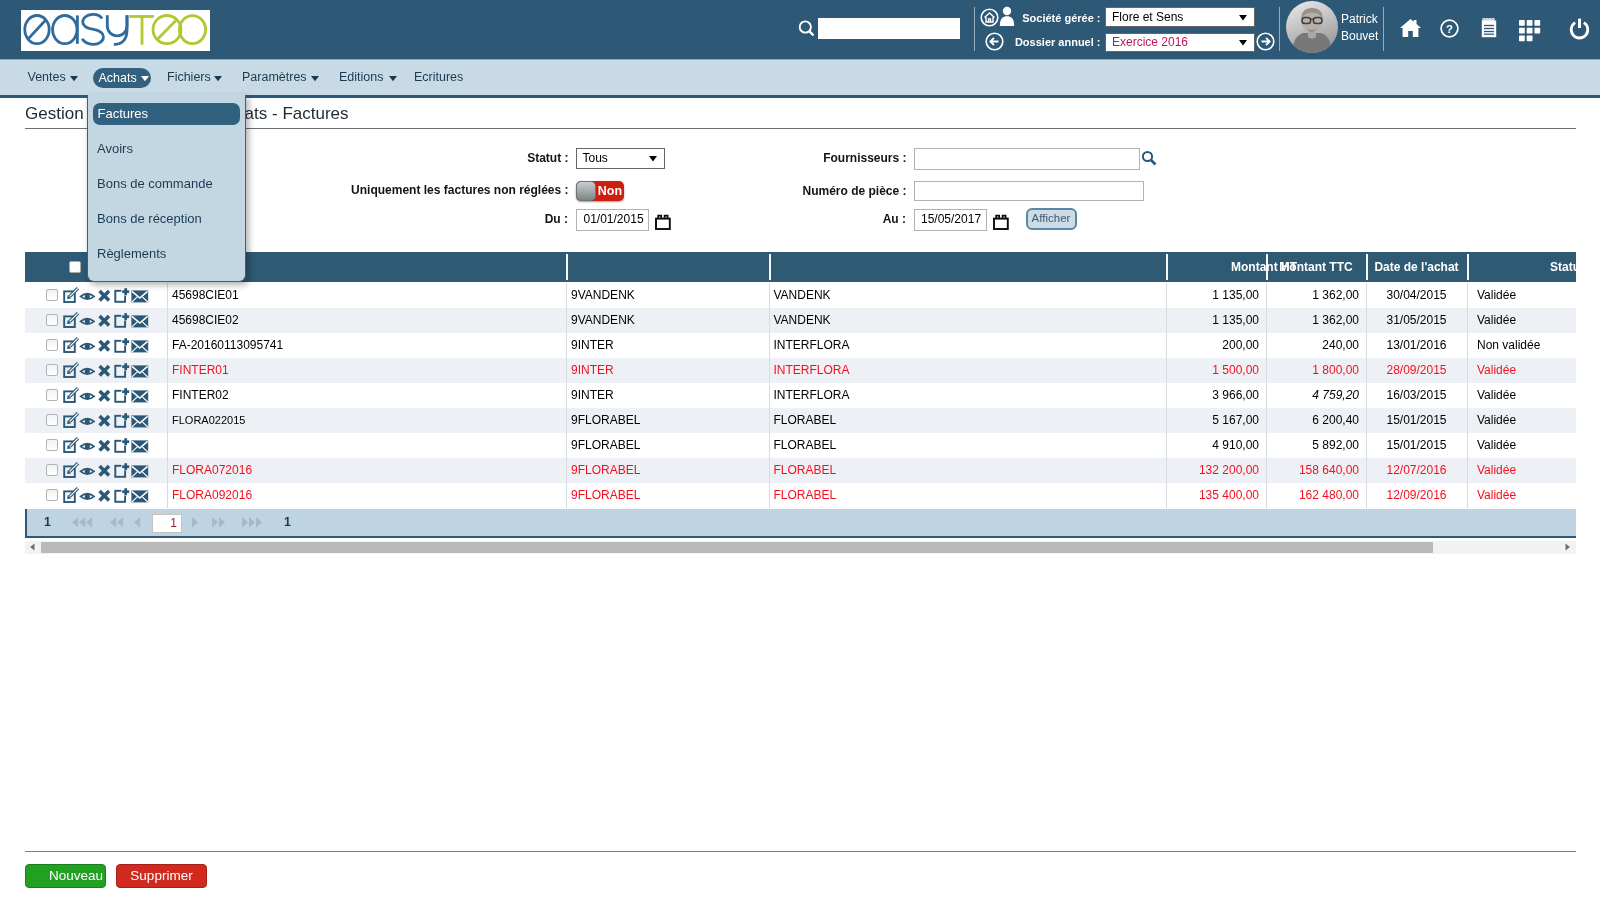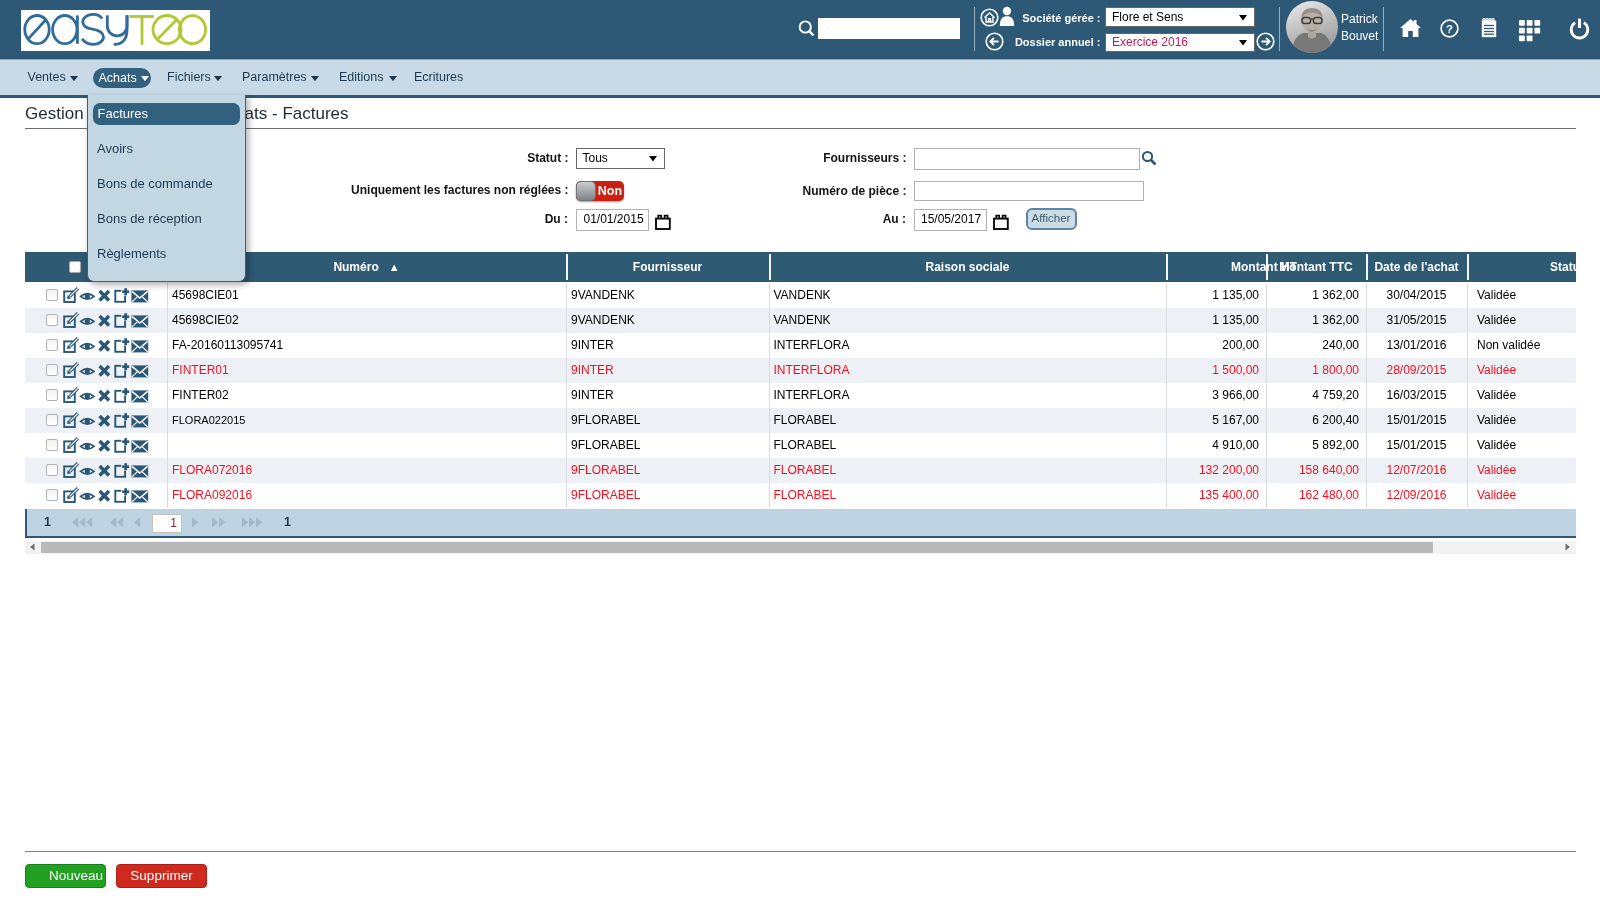--- a/index.html
+++ b/index.html
@@ -188,23 +188,20 @@
 <div class="tx" style="left:1025.5px;top:208px;width:51px;height:21.5px;line-height:21.5px;text-align:center;font-size:11.5px;color:#3f5a6d;">Afficher</div>
 <div class="a" style="left:25px;top:252px;width:1551px;height:286px;overflow:hidden;">
 <div class="a" style="left:0;top:0;width:1642px;height:30px;background:#2e5a74;"></div>
 <div class="a" style="left:142px;top:2px;width:2px;height:26px;background:#f4f7f9;"></div>
 <div class="a" style="left:541px;top:2px;width:2px;height:26px;background:#f4f7f9;"></div>
 <div class="a" style="left:744px;top:2px;width:2px;height:26px;background:#f4f7f9;"></div>
 <div class="a" style="left:1141px;top:2px;width:2px;height:26px;background:#f4f7f9;"></div>
 <div class="a" style="left:1241px;top:2px;width:2px;height:26px;background:#f4f7f9;"></div>
 <div class="a" style="left:1341px;top:2px;width:2px;height:26px;background:#f4f7f9;"></div>
 <div class="a" style="left:1442px;top:2px;width:2px;height:26px;background:#f4f7f9;"></div>
-<div class="tx" style="left:142px;top:0;width:399px;height:30px;line-height:30px;text-align:center;color:#fff;font-size:12px;font-weight:bold;">Numéro&nbsp;&nbsp;&nbsp;<span style="font-size:11px;">▲</span></div>
-<div class="tx" style="left:541px;top:0;width:203px;height:30px;line-height:30px;text-align:center;color:#fff;font-size:12px;font-weight:bold;">Fournisseur</div>
-<div class="tx" style="left:744px;top:0;width:397px;height:30px;line-height:30px;text-align:center;color:#fff;font-size:12px;font-weight:bold;">Raison sociale</div>
 <div class="tx" style="left:1141px;top:0;width:100px;height:30px;line-height:30px;text-align:center;color:#fff;font-size:12px;font-weight:bold;margin-left:48px;">Montant HT</div>
 <div class="tx" style="left:1241px;top:0;width:100px;height:30px;line-height:30px;text-align:center;color:#fff;font-size:12px;font-weight:bold;">Montant TTC</div>
 <div class="tx" style="left:1341px;top:0;width:101px;height:30px;line-height:30px;text-align:center;color:#fff;font-size:12px;font-weight:bold;">Date de l'achat</div>
 <div class="tx" style="left:1442px;top:0;width:200px;height:30px;line-height:30px;text-align:center;color:#fff;font-size:12px;font-weight:bold;">Statut</div>
 <div class="a" style="left:44px;top:9px;width:12px;height:12px;background:#fdfdfd;border:1px solid #a8a8a8;border-radius:2px;"></div>
 <svg width="0" height="0" style="position:absolute;">
 <defs>
 <g id="ic-edit">
           <rect x="1.2" y="3.4" width="10.6" height="10.6" fill="none" stroke="#2a5876" stroke-width="1.9"></rect>
           <line x1="14.9" y1="0.3" x2="6.6" y2="8.6" stroke="#2a5876" stroke-width="3.4"></line>
@@ -383,21 +380,21 @@
 <svg class="a" style="left:88.5px;top:5px;--rowbg:#ffffff;" width="16" height="15" viewBox="0 0 16 15">
         <use href="#ic-copy"></use>
       </svg>
 <svg class="a" style="left:106px;top:6px;" width="18" height="15" viewBox="0 0 18 15">
         <use href="#ic-mail"></use>
       </svg>
 <div class="tx" style="left:147px;top:0;height:25px;line-height:25px;font-size:12px;color:#000;">FINTER02</div>
 <div class="tx" style="left:546px;top:0;height:25px;line-height:25px;font-size:12px;color:#000;">9INTER</div>
 <div class="tx" style="left:748.5px;top:0;height:25px;line-height:25px;font-size:12px;color:#000;">INTERFLORA</div>
 <div class="tx" style="left:1141px;top:0;width:93px;text-align:right;height:25px;line-height:25px;font-size:12px;color:#000;">3 966,00</div>
-<div class="tx" style="left:1241px;top:0;width:93px;text-align:right;height:25px;line-height:25px;font-size:12px;color:#000;">4 759,20</div>
+<div class="tx" style="left:1241px;top:0;width:93px;text-align:right;height:25px;line-height:25px;font-size:12px;color:#000;font-style:italic;">4 759,20</div>
 <div class="tx" style="left:1341px;top:0;width:101px;text-align:center;height:25px;line-height:25px;font-size:12px;color:#000;">16/03/2015</div>
 <div class="tx" style="left:1452px;top:0;height:25px;line-height:25px;font-size:12px;color:#000;">Validée</div>
 </div>
 <div class="a" style="left:0;top:156px;width:1642px;height:25px;background:#edf1f5;">
 <div class="a" style="left:142px;top:0;width:1px;height:25px;background:#d7dce1;"></div>
 <div class="a" style="left:541px;top:0;width:1px;height:25px;background:#d7dce1;"></div>
 <div class="a" style="left:744px;top:0;width:1px;height:25px;background:#d7dce1;"></div>
 <div class="a" style="left:1141px;top:0;width:1px;height:25px;background:#d7dce1;"></div>
 <div class="a" style="left:1241px;top:0;width:1px;height:25px;background:#d7dce1;"></div>
 <div class="a" style="left:1341px;top:0;width:1px;height:25px;background:#d7dce1;"></div>

